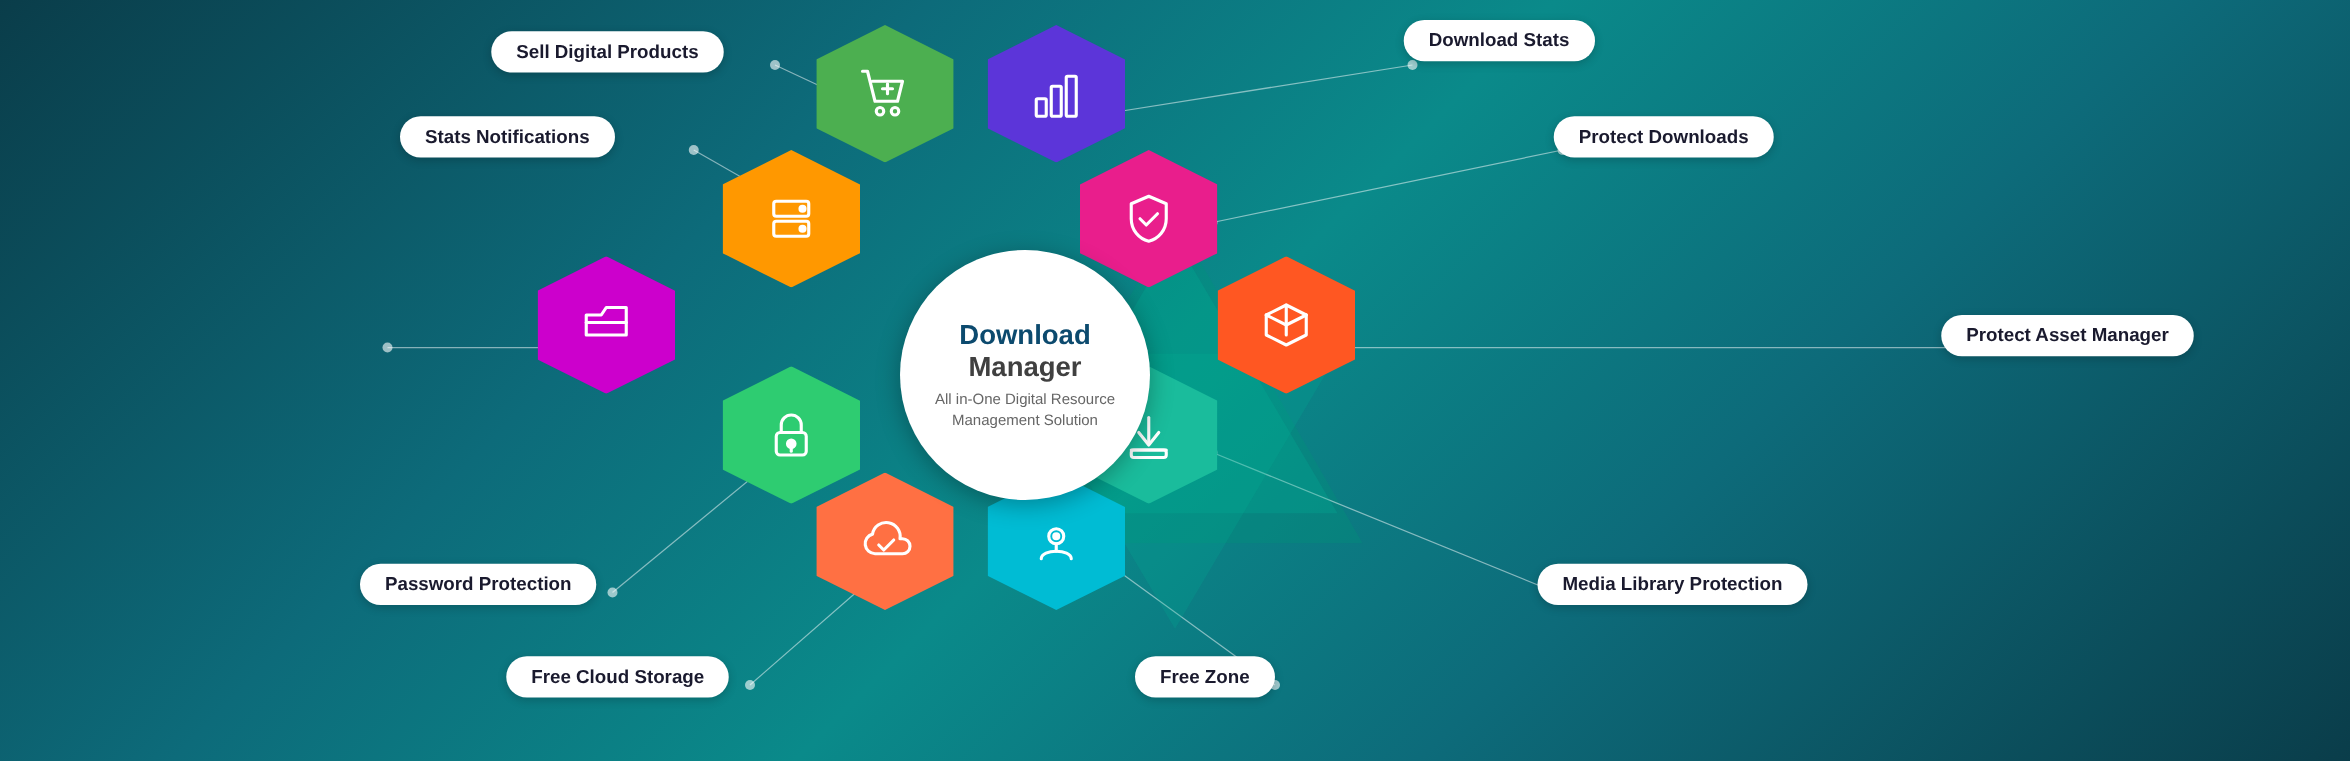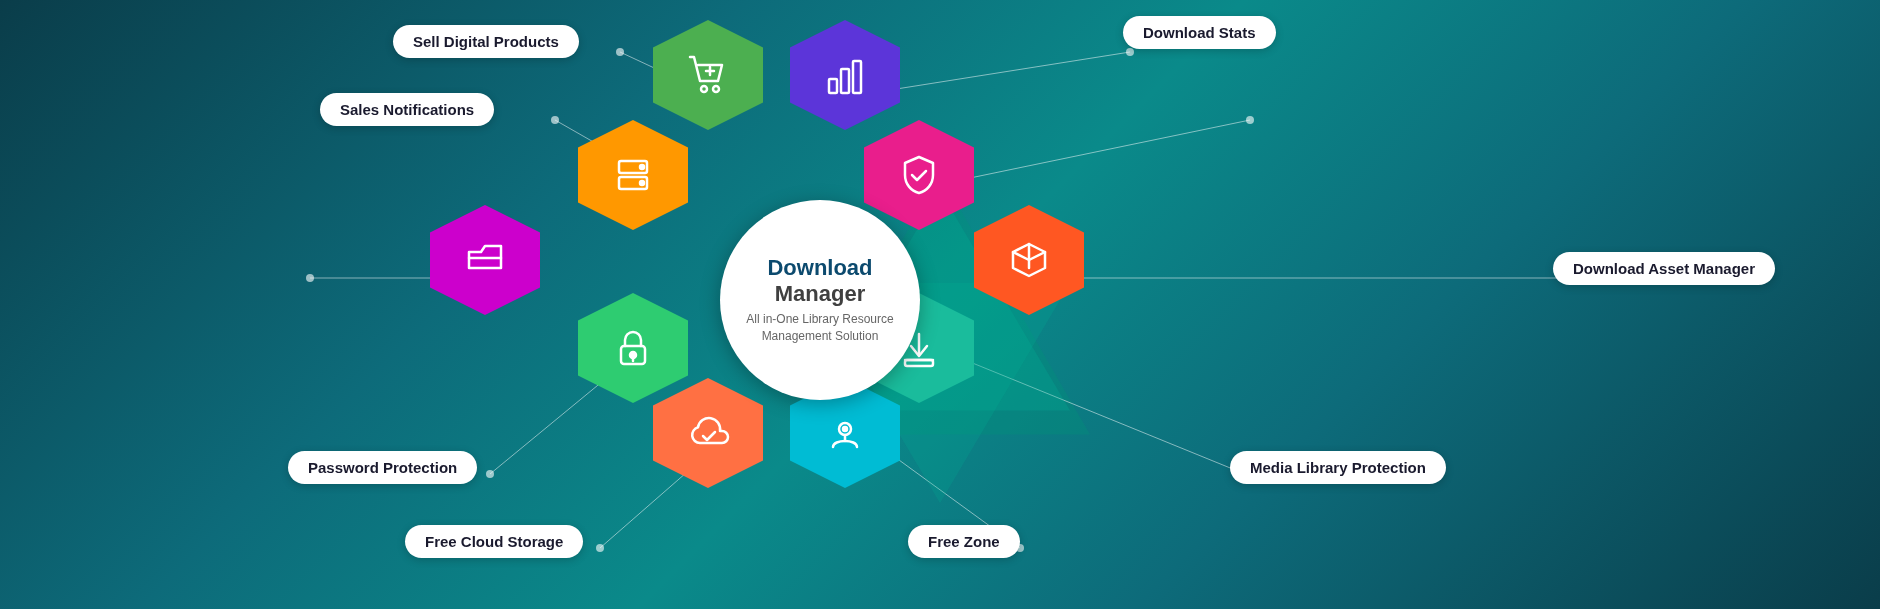--- a/index.html
+++ b/index.html
@@ -274,25 +274,26 @@
         <path d="M24 26v6" stroke="white" stroke-width="2.5" stroke-linecap="round"></path>
       </svg>
     </div>
   </div>
 
   <div class="center-card" style="left:720px; top:200px;">
     <div>
       <span class="title-black">Download</span>
       <span class="title-blue">Manager</span>
     </div>
-    <div class="subtitle">All in-One Library Resource Management Solution</div>
+    <div class="subtitle">All in-One Digital Resource Management Solution</div>
   </div>
 
   <div class="label-box" style="left:393px; top:25px;">Sell Digital Products</div>
-  <div class="label-box" style="left:320px; top:93px;">Sales Notifications</div>
+  <div class="label-box" style="left:320px; top:93px;">Stats Notifications</div>
   <div class="label-box" style="left:288px; top:451px;">Password Protection</div>
   <div class="label-box" style="left:405px; top:525px;">Free Cloud Storage</div>
   <div class="label-box" style="left:1123px; top:16px;">Download Stats</div>
-  <div class="label-box" style="left:1553px; top:252px;">Download Asset Manager</div>
+  <div class="label-box" style="left:1243px; top:93px;">Protect Downloads</div>
+  <div class="label-box" style="left:1553px; top:252px;">Protect Asset Manager</div>
   <div class="label-box" style="left:1230px; top:451px;">Media Library Protection</div>
   <div class="label-box" style="left:908px; top:525px;">Free Zone</div>
 
 </div>
 
 </body></html>

